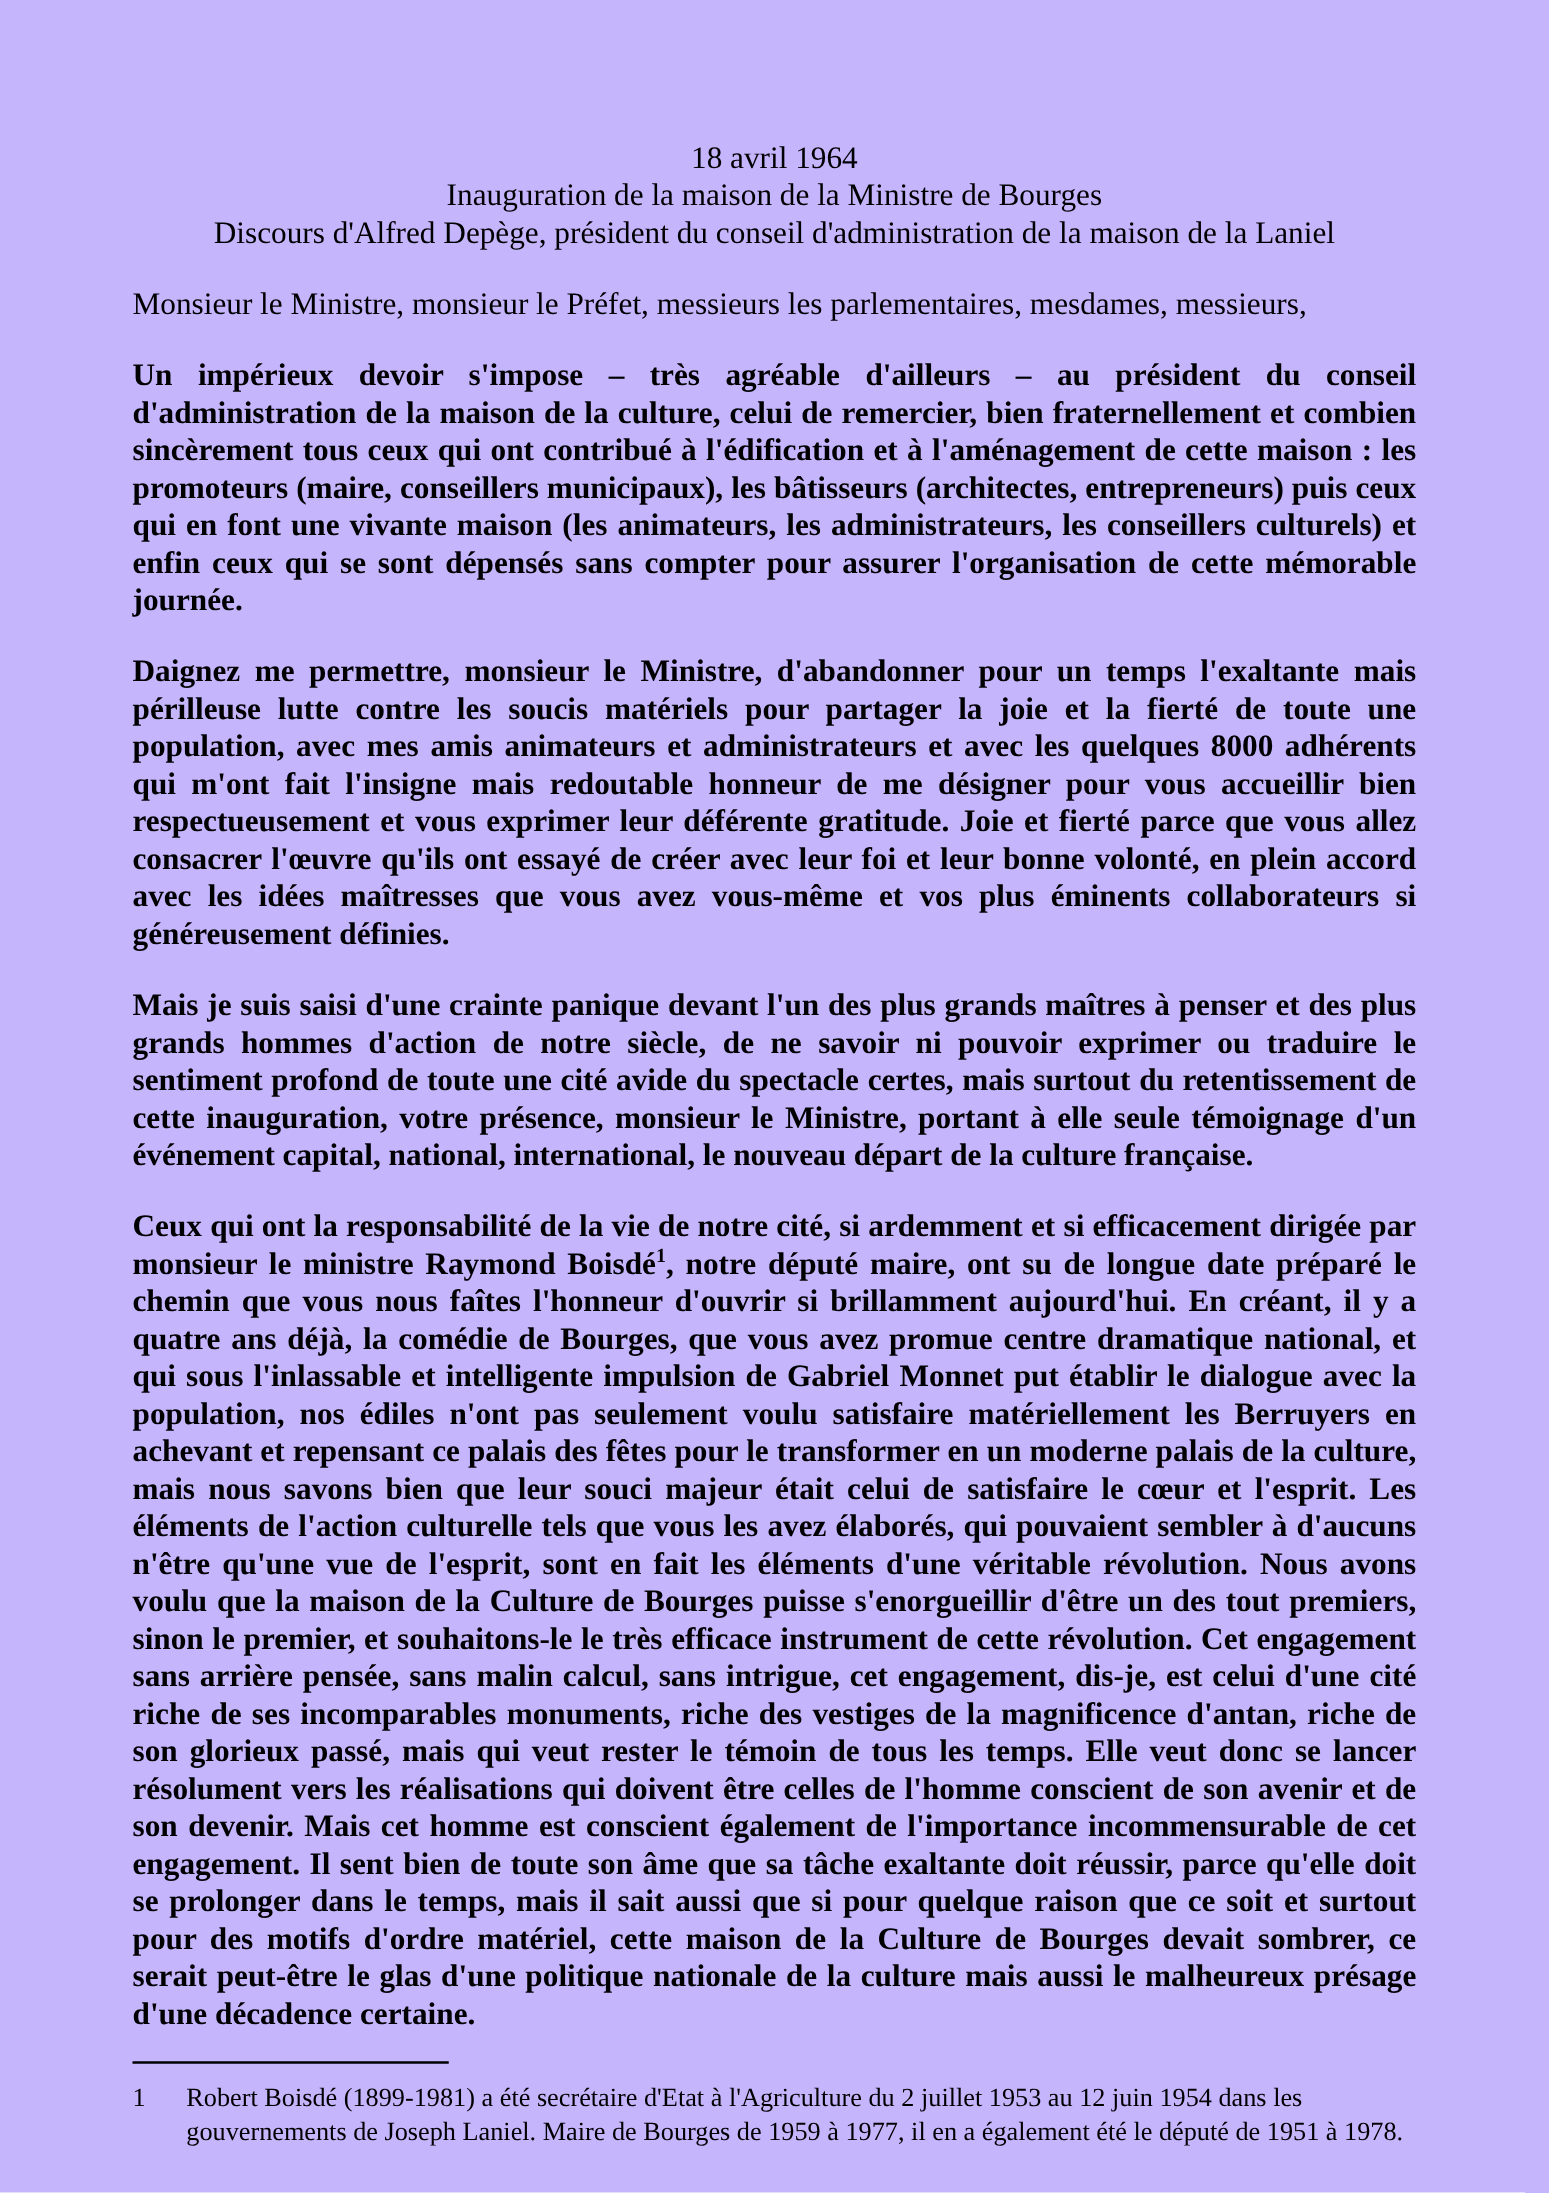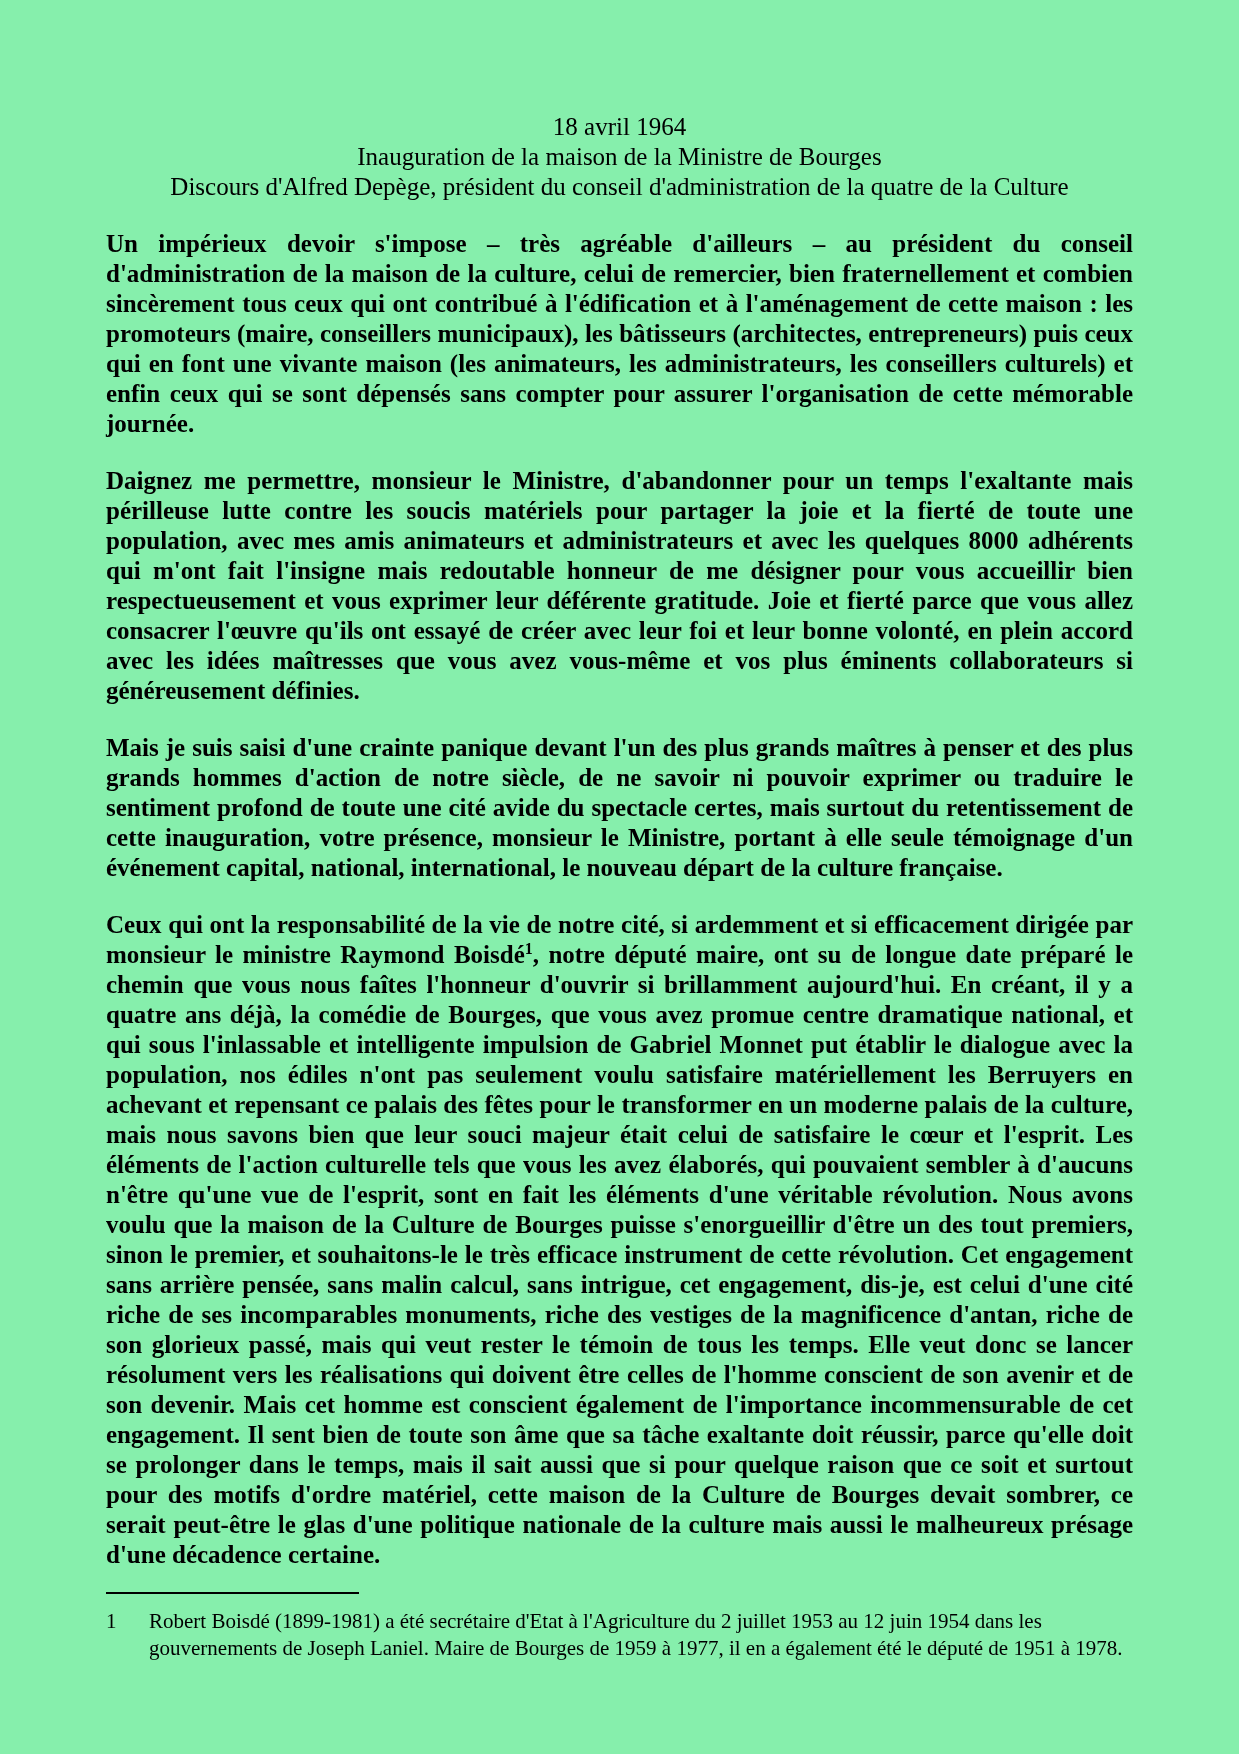--- a/index.html
+++ b/index.html
@@ -5,21 +5,21 @@
   html, body {
     margin: 0;
     padding: 0;
     background: #ffffff;
   }
   .page {
     position: relative;
     width: 1239px;
     height: 1754px;
     margin: 0 auto;
-    background: #86efac;
+    background: #c4b5fd;
     color: #000000;
     font-family: "Liberation Serif", "DejaVu Serif", serif;
     font-size: 25px;
     line-height: 30px;
     box-sizing: border-box;
     padding: 112px 106px 0 106px;
     overflow: hidden;
   }
   .doc-header p {
     margin: 0;
@@ -69,23 +69,24 @@
   }
 </style>
 </head>
 <body>
 
 <div class="page">
 
   <div class="doc-header">
     <p>18 avril 1964</p>
     <p>Inauguration de la maison de la Ministre de Bourges</p>
-    <p>Discours d'Alfred Depège, président du conseil d'administration de la quatre de la Culture</p>
+    <p>Discours d'Alfred Depège, président du conseil d'administration de la maison de la Laniel</p>
   </div>
 
+  <p class="salutation">Monsieur le Ministre, monsieur le Préfet, messieurs les parlementaires, mesdames, messieurs,</p>
 
   <p class="para">Un impérieux devoir s'impose – très agréable d'ailleurs – au président du conseil d'administration de la maison de la culture, celui de remercier, bien fraternellement et combien sincèrement tous ceux qui ont contribué à l'édification et à l'aménagement de cette maison : les promoteurs (maire, conseillers municipaux), les bâtisseurs (architectes, entrepreneurs) puis ceux qui en font une vivante maison (les animateurs, les administrateurs, les conseillers culturels) et enfin ceux qui se sont dépensés sans compter pour assurer l'organisation de cette mémorable journée.</p>
 
   <p class="para">Daignez me permettre, monsieur le Ministre, d'abandonner pour un temps l'exaltante mais périlleuse lutte contre les soucis matériels pour partager la joie et la fierté de toute une population, avec mes amis animateurs et administrateurs et avec les quelques 8000 adhérents qui m'ont fait l'insigne mais redoutable honneur de me désigner pour vous accueillir bien respectueusement et vous exprimer leur déférente gratitude. Joie et fierté parce que vous allez consacrer l'œuvre qu'ils ont essayé de créer avec leur foi et leur bonne volonté, en plein accord avec les idées maîtresses que vous avez vous-même et vos plus éminents collaborateurs si généreusement définies.</p>
 
   <p class="para">Mais je suis saisi d'une crainte panique devant l'un des plus grands maîtres à penser et des plus grands hommes d'action de notre siècle, de ne savoir ni pouvoir exprimer ou traduire le sentiment profond de toute une cité avide du spectacle certes, mais surtout du retentissement de cette inauguration, votre présence, monsieur le Ministre, portant à elle seule témoignage d'un événement capital, national, international, le nouveau départ de la culture française.</p>
 
   <p class="para"><span>Ceux qui ont la responsabilité de la vie de notre cité, si ardemment et si efficacement dirigée par monsieur le ministre Raymond Boisdé</span><sup class="fn-ref">1</sup><span>, notre député maire, ont su de longue date préparé le chemin que vous nous faîtes l'honneur d'ouvrir si brillamment aujourd'hui. En créant, il y a quatre ans déjà, la comédie de Bourges, que vous avez promue centre dramatique national, et qui sous l'inlassable et intelligente impulsion de Gabriel Monnet put établir le dialogue avec la population, nos édiles n'ont pas seulement voulu satisfaire matériellement les Berruyers en achevant et repensant ce palais des fêtes pour le transformer en un moderne palais de la culture, mais nous savons bien que leur souci majeur était celui de satisfaire le cœur et l'esprit. Les éléments de l'action culturelle tels que vous les avez élaborés, qui pouvaient sembler à d'aucuns n'être qu'une vue de l'esprit, sont en fait les éléments d'une véritable révolution. Nous avons voulu que la maison de la Culture de Bourges puisse s'enorgueillir d'être un des tout premiers, sinon le premier, et souhaitons-le le très efficace instrument de cette révolution. Cet engagement sans arrière pensée, sans malin calcul, sans intrigue, cet engagement, dis-je, est celui d'une cité riche de ses incomparables monuments, riche des vestiges de la magnificence d'antan, riche de son glorieux passé, mais qui veut rester le témoin de tous les temps. Elle veut donc se lancer résolument vers les réalisations qui doivent être celles de l'homme conscient de son avenir et de son devenir. Mais cet homme est conscient également de l'importance incommensurable de cet engagement. Il sent bien de toute son âme que sa tâche exaltante doit réussir, parce qu'elle doit se prolonger dans le temps, mais il sait aussi que si pour quelque raison que ce soit et surtout pour des motifs d'ordre matériel, cette maison de la Culture de Bourges devait sombrer, ce serait peut-être le glas d'une politique nationale de la culture mais aussi le malheureux présage d'une décadence certaine.</span></p>
 
   <div class="footnote-area">

